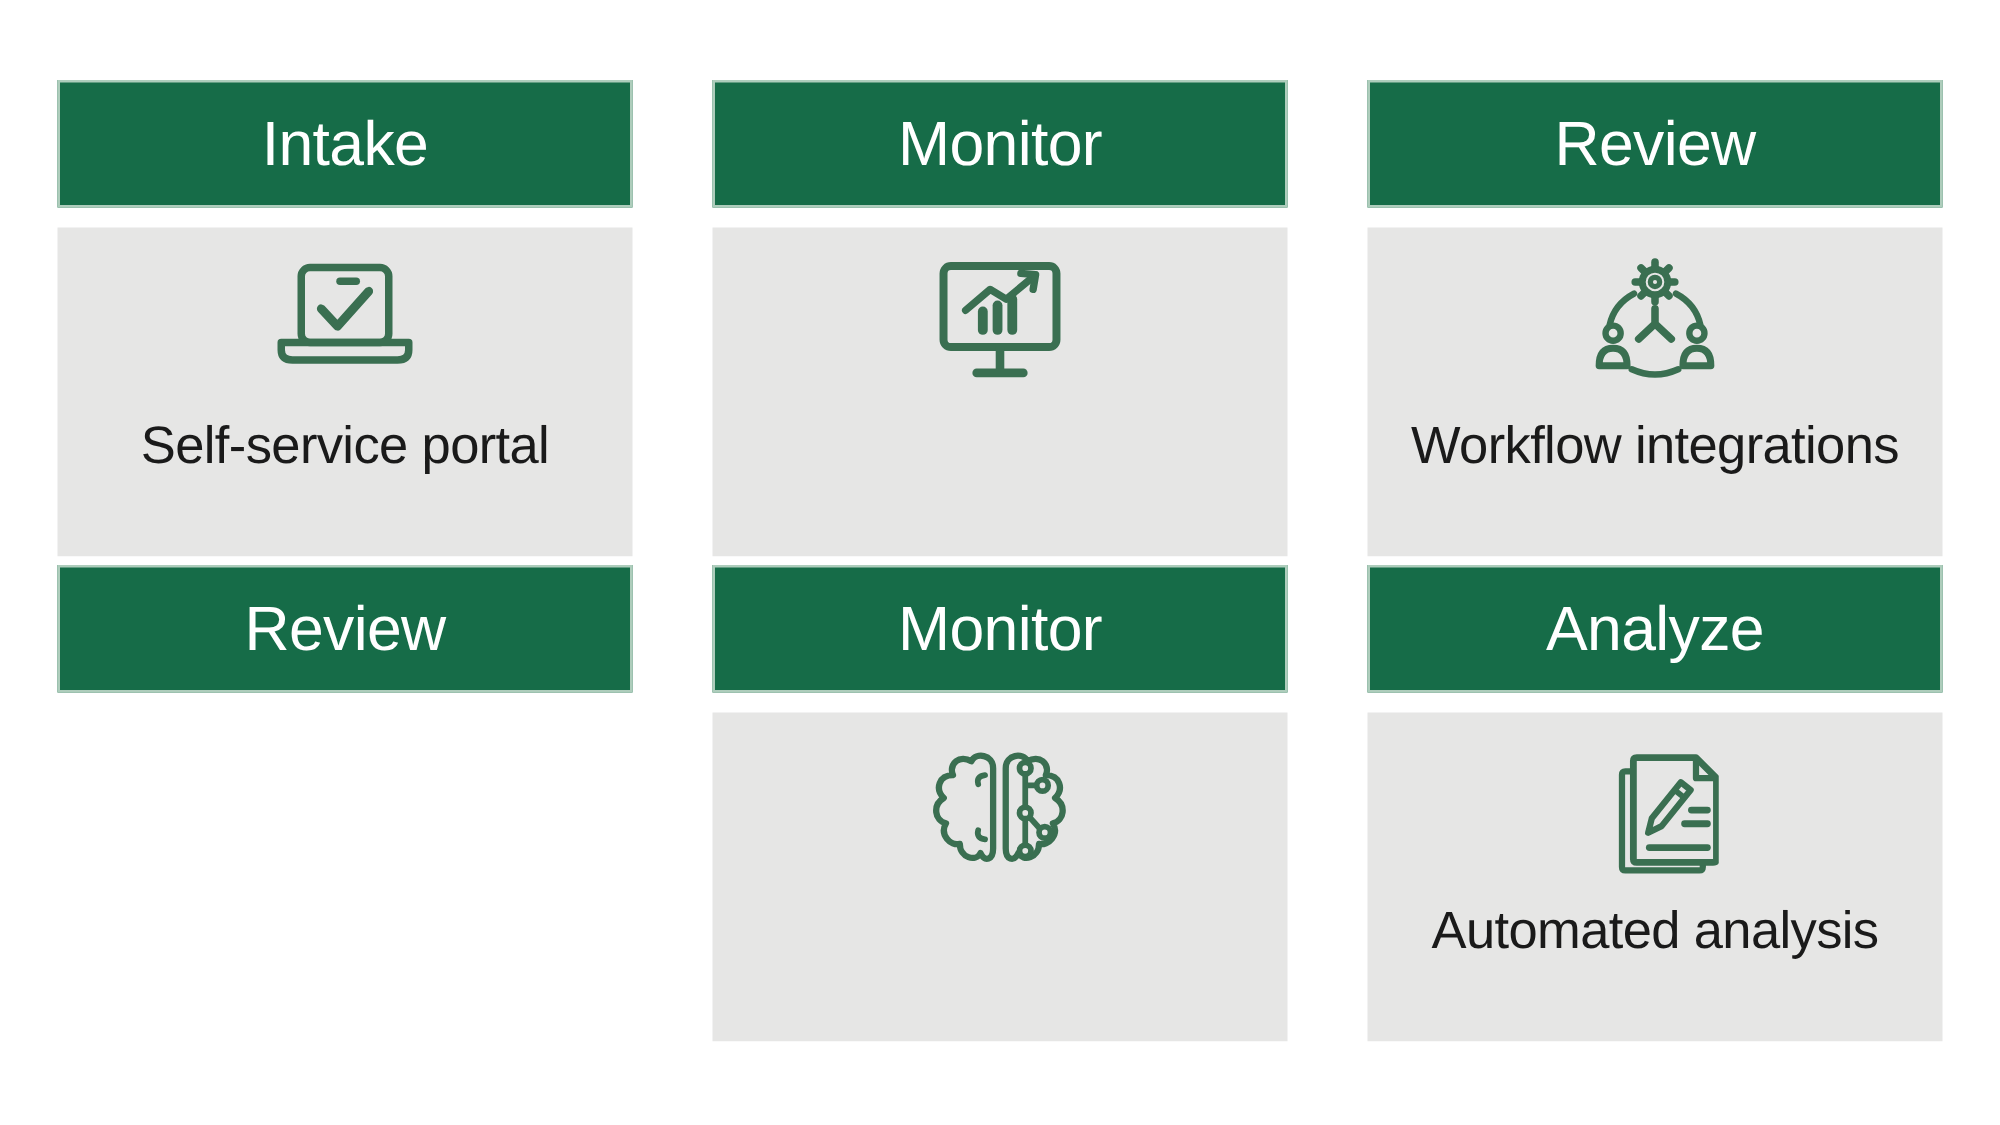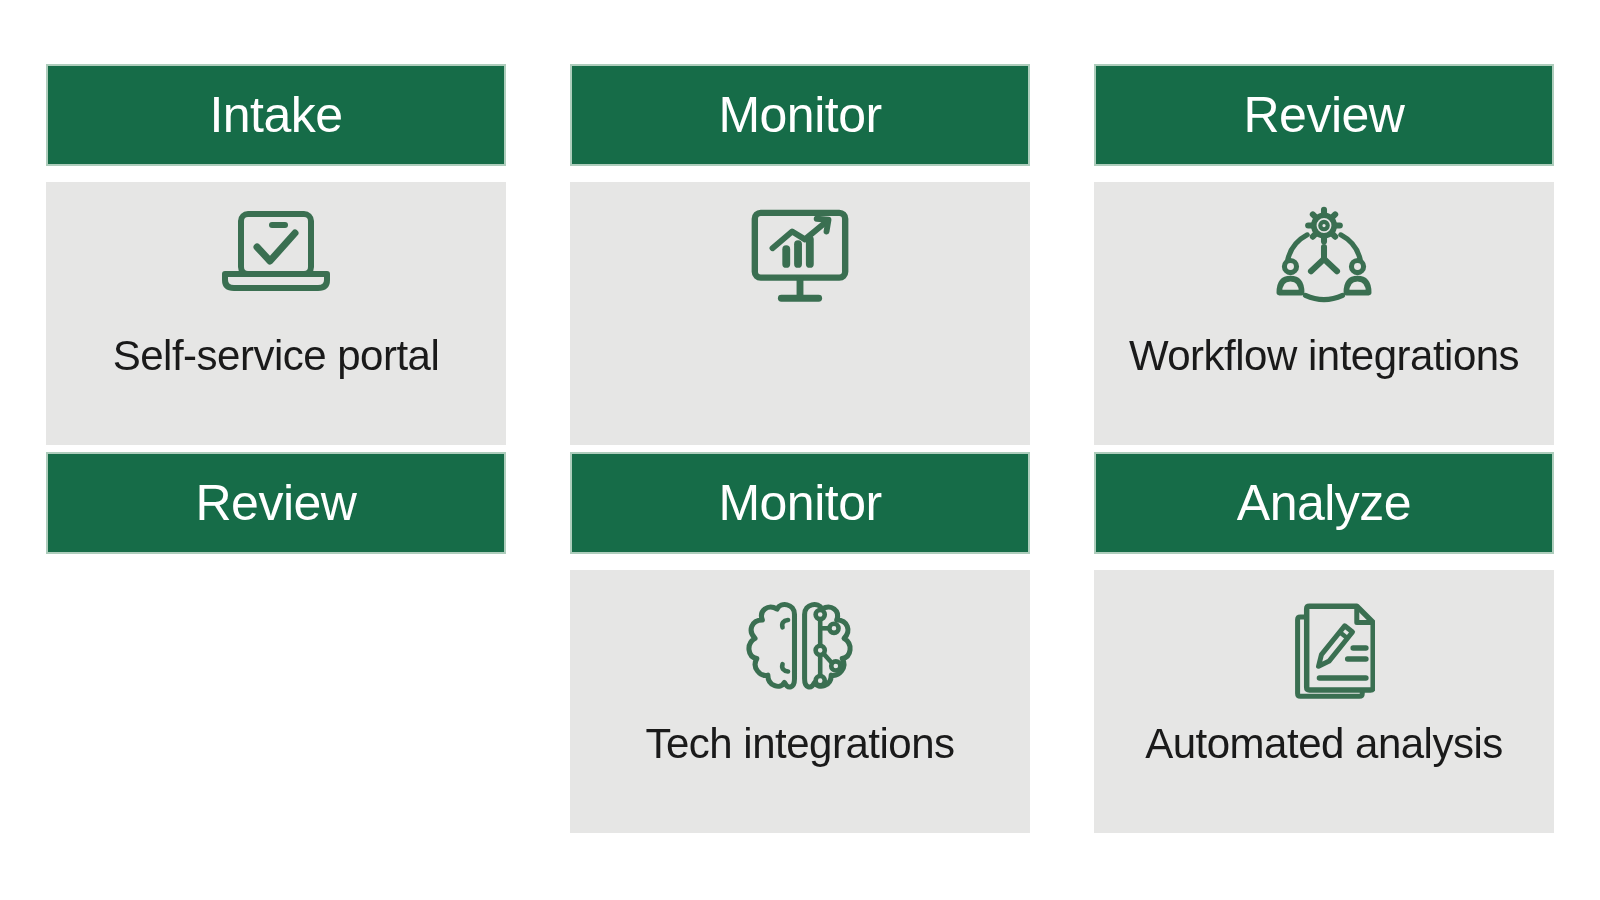--- a/index.html
+++ b/index.html
@@ -135,21 +135,20 @@
           <line class="stroke" x1="84" y1="23" x2="84" y2="87" stroke-width="5"></line>
           <line class="stroke" x1="84" y1="33" x2="94" y2="33" stroke-width="5"></line>
           <line class="stroke" x1="88" y1="61" x2="97" y2="71" stroke-width="5"></line>
           <circle class="node" cx="84" cy="18" r="5" stroke-width="5"></circle>
           <circle class="node" cx="99" cy="33" r="5" stroke-width="5"></circle>
           <circle class="node" cx="84" cy="57" r="5" stroke-width="5"></circle>
           <circle class="node" cx="101" cy="74" r="5" stroke-width="5"></circle>
           <circle class="node" cx="84" cy="90" r="5" stroke-width="5"></circle>
         </svg>
       </div>
-      <div class="card-label">Tech integrations</div>
     </div>
   </section>
 
   <section class="card">
     <header class="card-header">
       <span class="card-title">Analyze</span>
     </header>
     <div class="card-body">
       <div class="icon-box">
         <svg width="102" height="105" viewBox="0 0 112 115">

